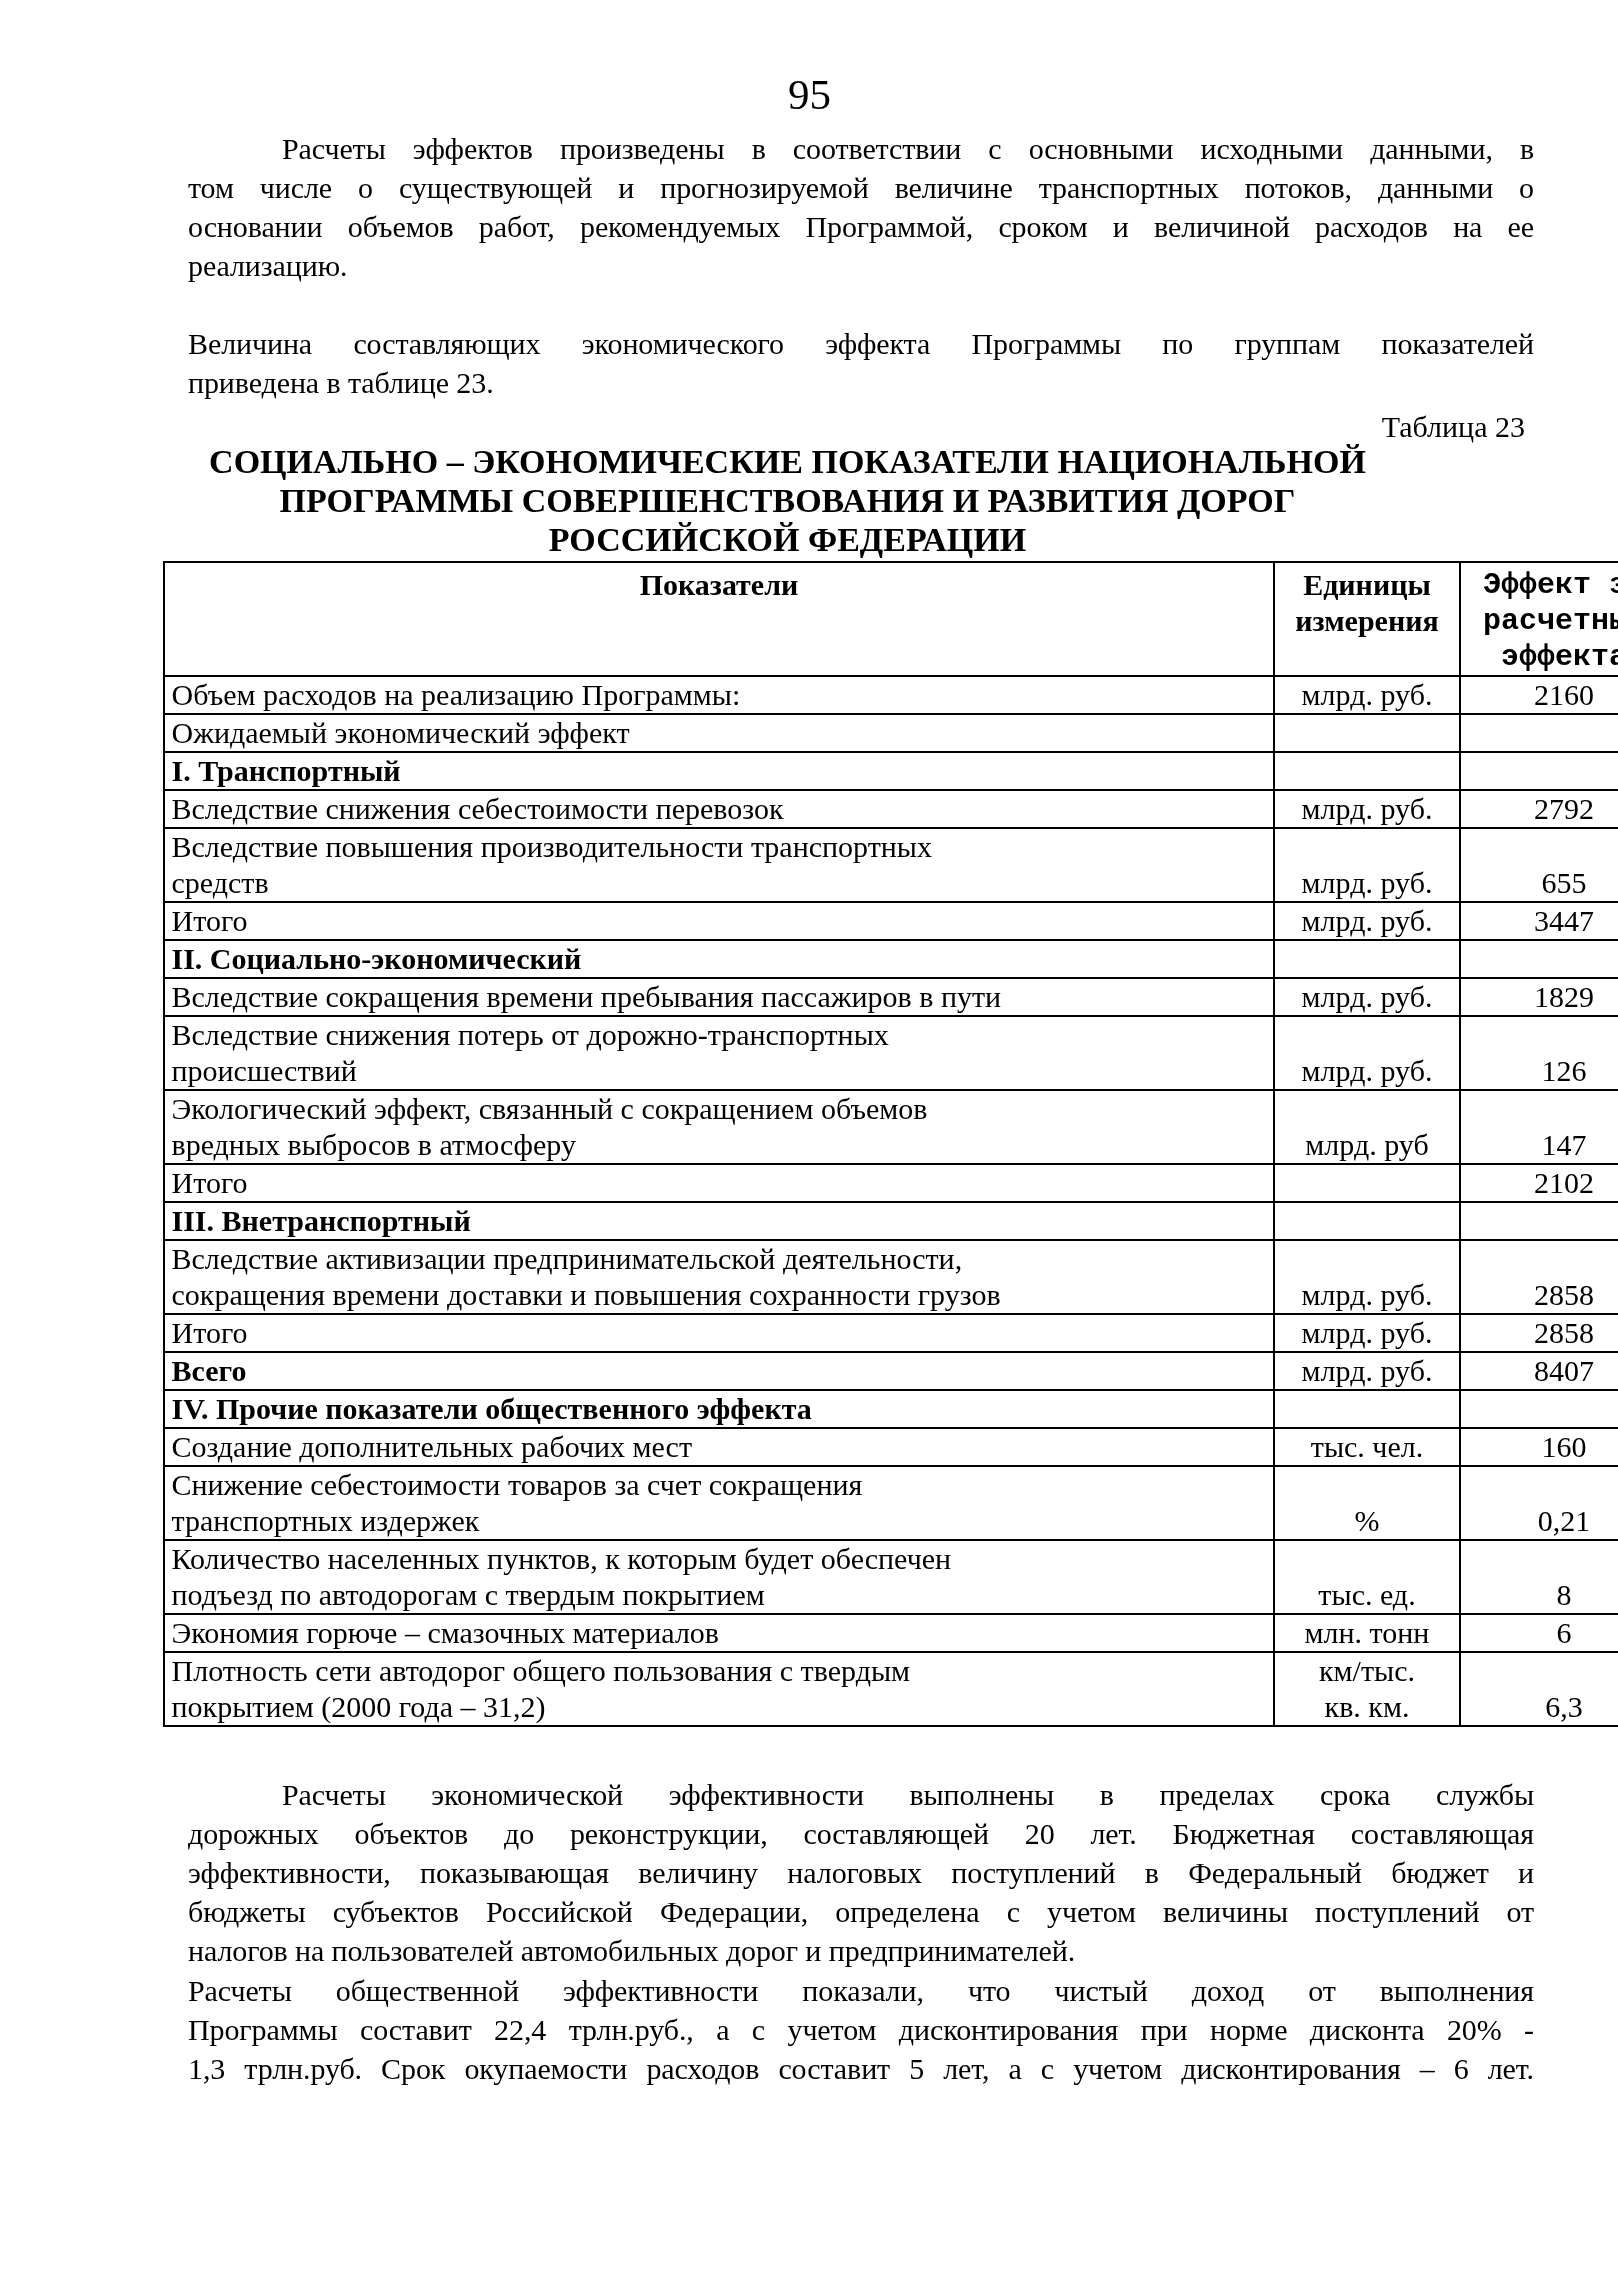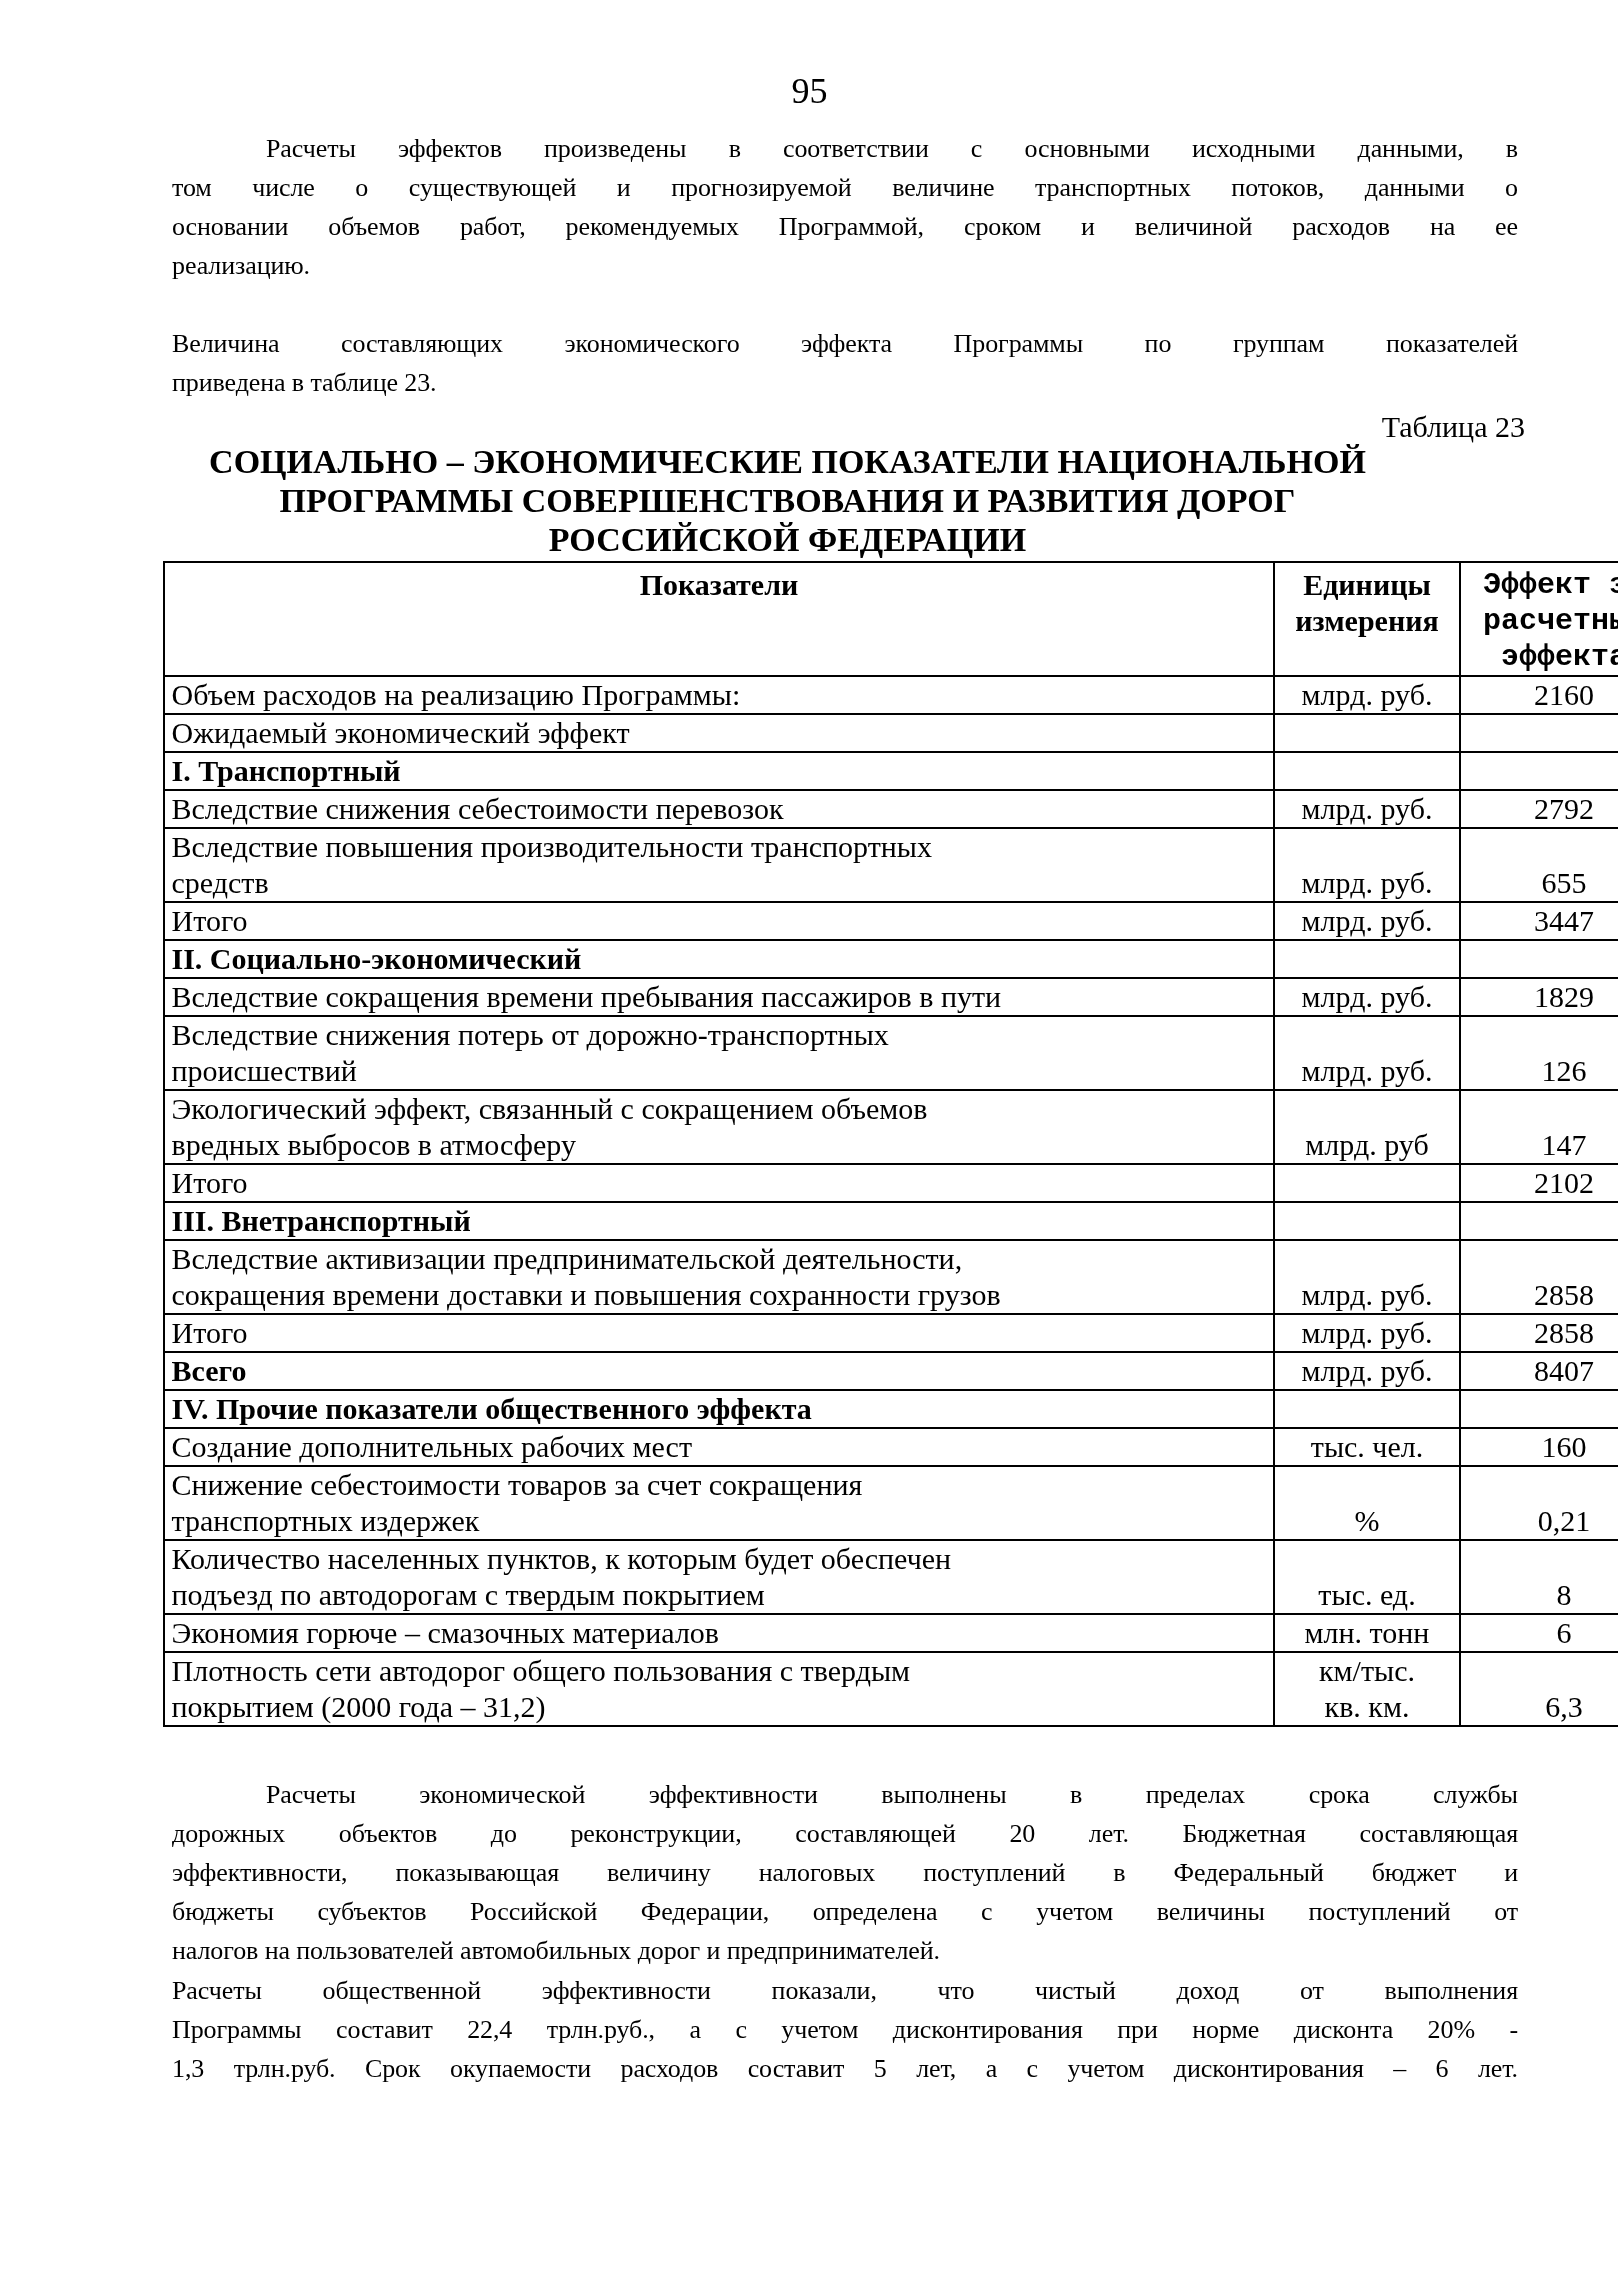--- a/index.html
+++ b/index.html
@@ -1,20 +1,20 @@
 <!DOCTYPE html>
 <html style="font-size:10.4px"><head>
 <meta charset="utf-8">
 <style>
   html, body { margin: 0; padding: 0; background: #ffffff; }
   body { width: 1619px; height: 2284px; position: relative; overflow: hidden;
          font-family: "Liberation Serif", serif; color: #000; }
   .page-number { position: absolute; left: 0; width: 1619px; top: 70px; text-align: center;
-                 font-size: 36px; }
-  .para { position: absolute; left: 172px; width: 1346px; font-size: 26px; line-height: 39px;
+                 font-size: 43px; }
+  .para { position: absolute; left: 188px; width: 1346px; font-size: 30px; line-height: 39px;
           text-align: justify; letter-spacing: -0.1px; }
   .para .line { display: block; text-align: justify; text-align-last: justify; white-space: nowrap; height: 39px; }
   .para .line.last { text-align-last: left; }
   .para .line.indent { padding-left: 94px; }
   #p1 { top: 129px; }
   #p2 { top: 324px; }
   .table-caption { position: absolute; right: 94px; top: 410px; font-size: 30px; }
   .table-title { position: absolute; left: 163px; width: 1249px; top: 442px; text-align: center;
                  font-size: 34px; font-weight: bold; line-height: 39px; }
   table.data { position: absolute; left: 163px; top: 561px; width: 1506px; border-collapse: collapse;

